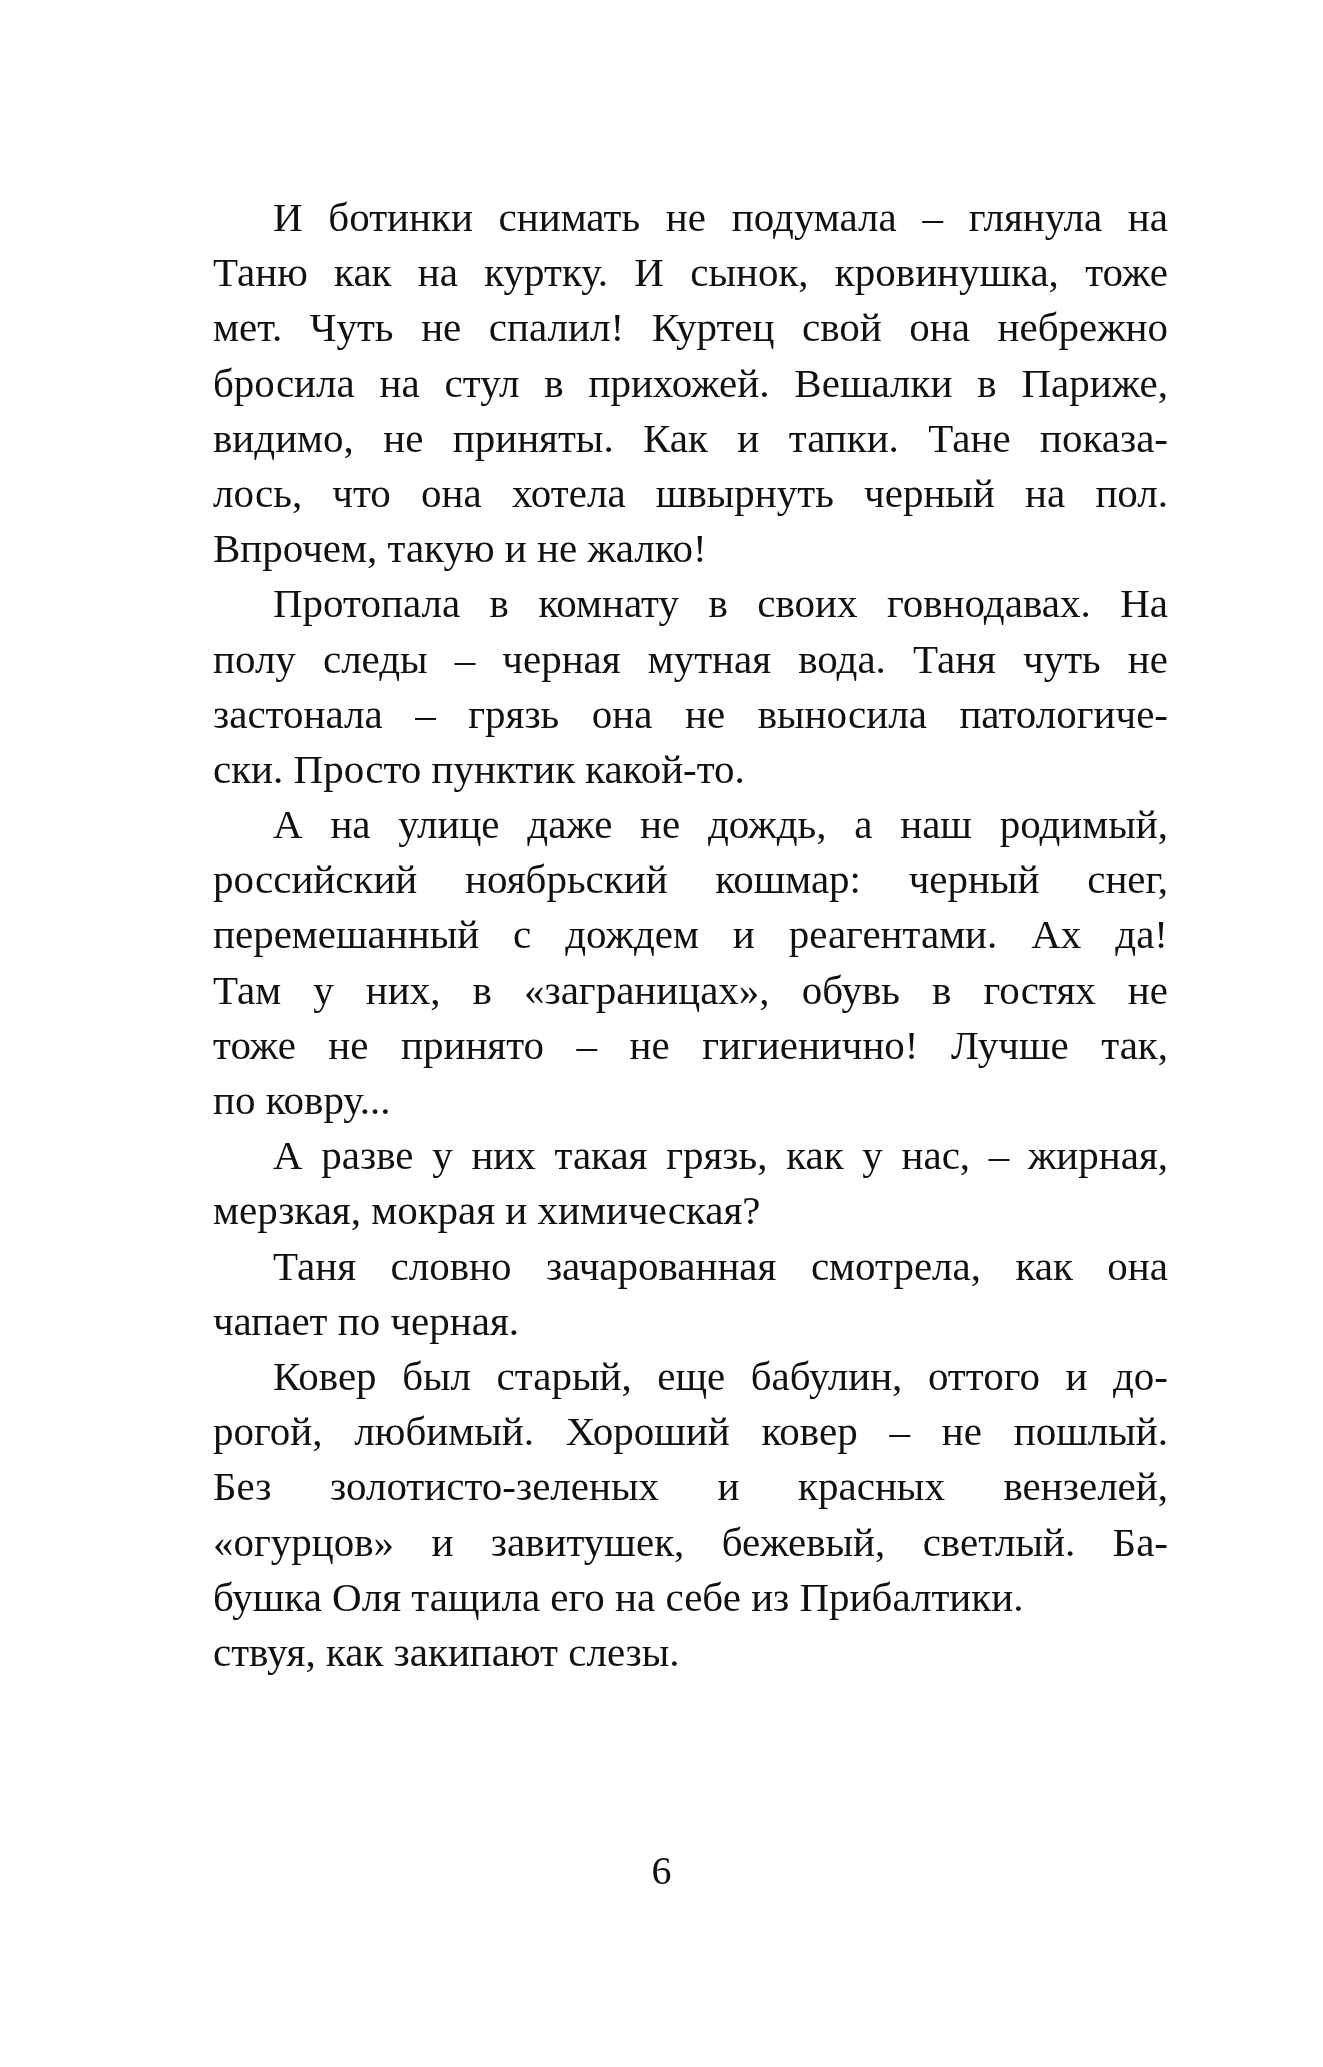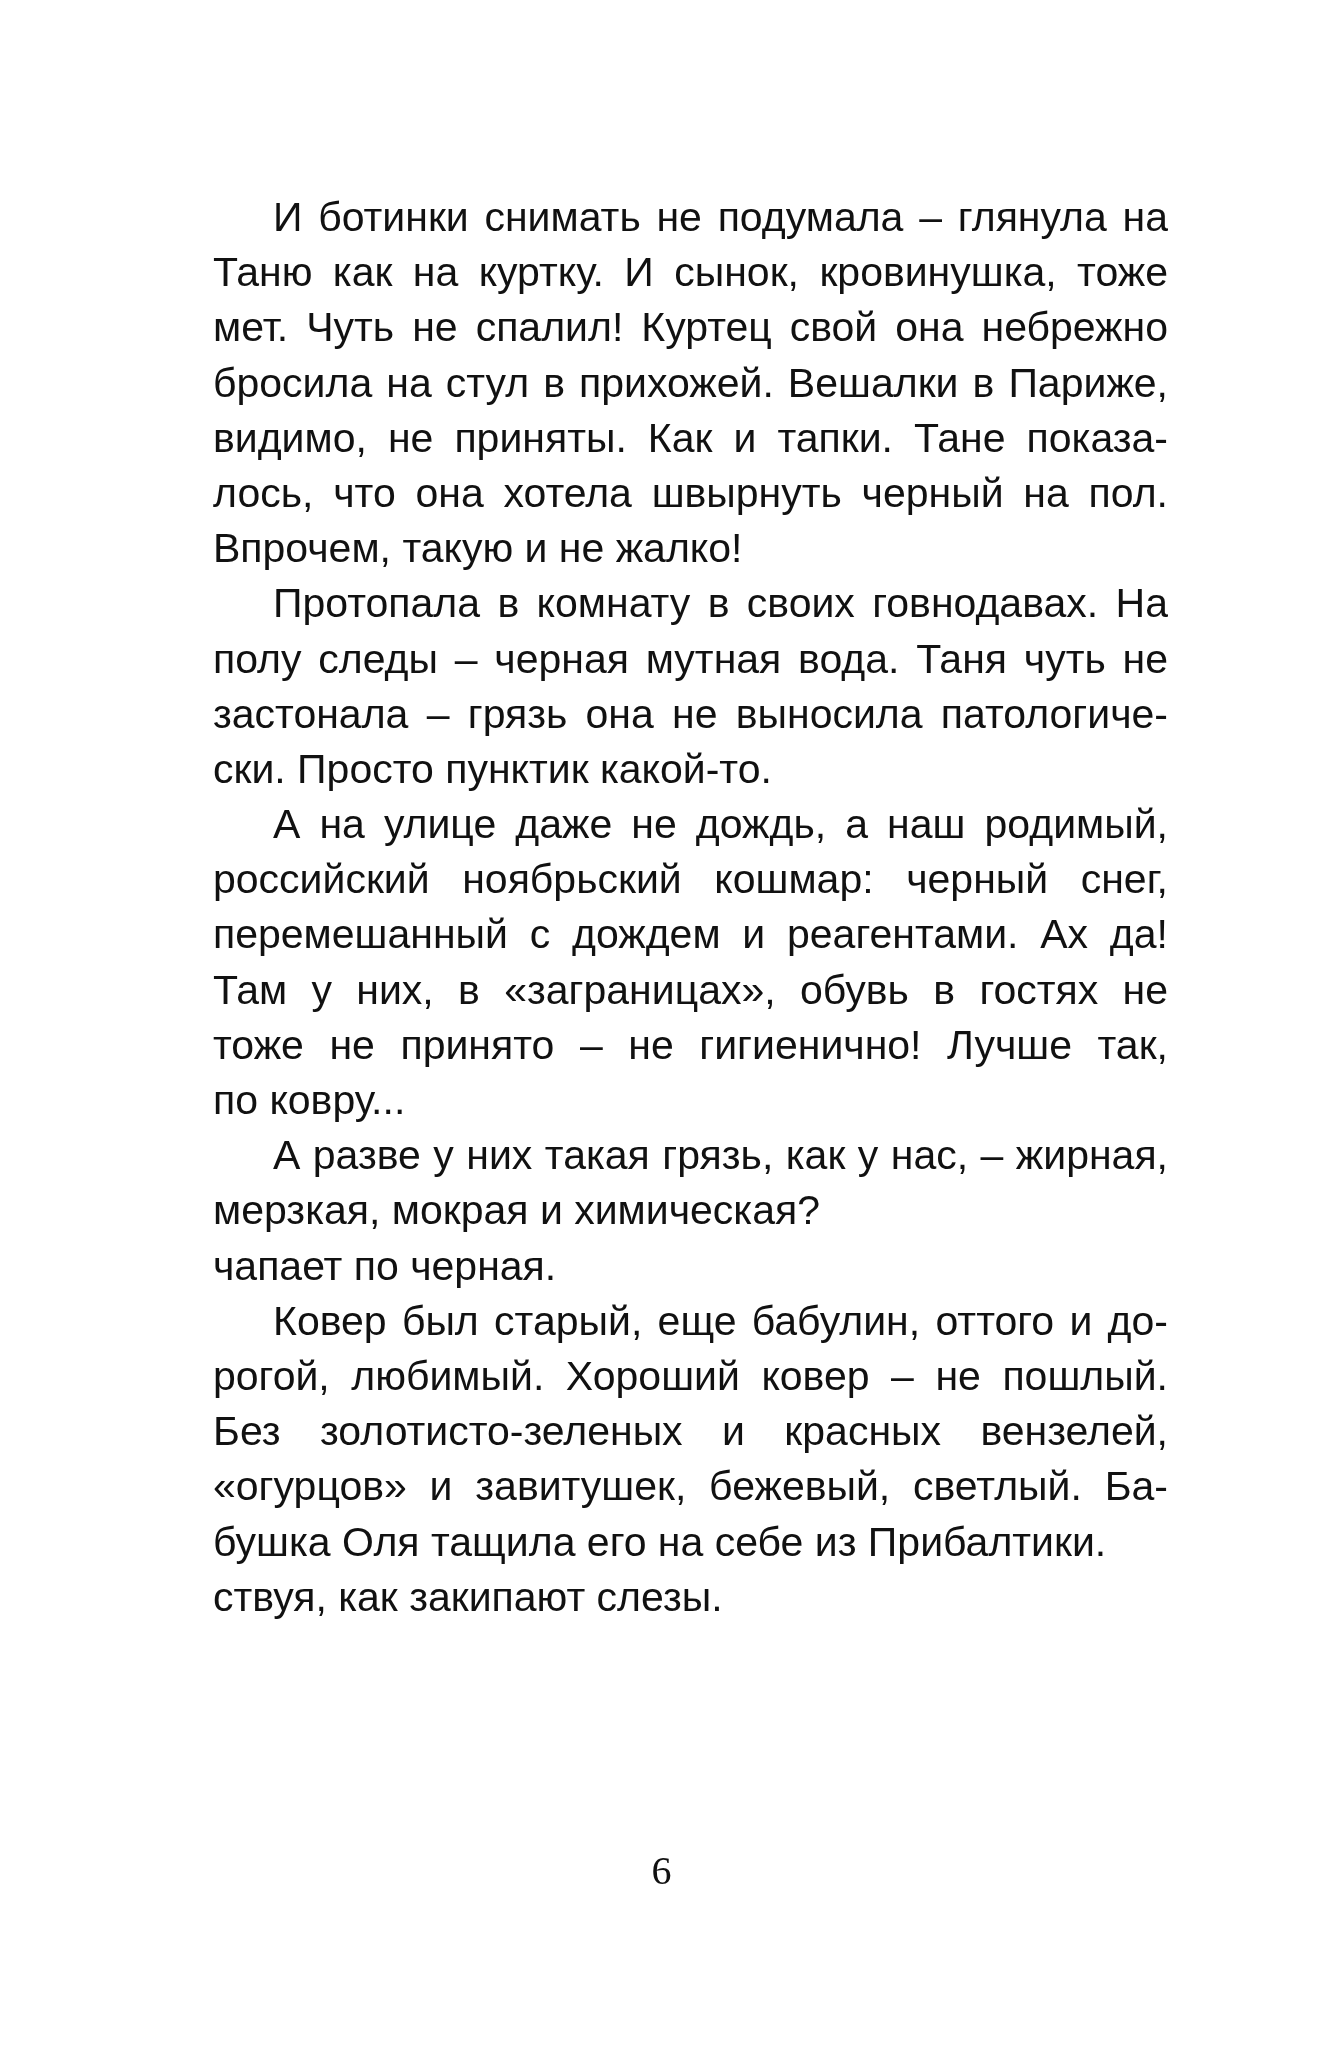--- a/index.html
+++ b/index.html
@@ -19,21 +19,21 @@
       top: 0;
       width: 1323px;
       height: 2067px;
       background: #ffffff;
     }
     .text-column {
       position: absolute;
       left: 213px;
       top: 190px;
       width: 955px;
-      font-family: Liberation Sans, sans-serif;
+      font-family: Liberation Serif, serif;
       font-size: 41px;
       color: #111111;
     }
     .line {
       display: block;
       height: 55.2px;
       line-height: 55.2px;
       white-space: nowrap;
       text-align: justify;
       text-align-last: justify;
@@ -89,20 +89,21 @@
       <span class="line">тоже не принято – не гигиенично! Лучше так,</span>
       <span class="line last">по ковру...</span>
     </div>
 
     <div>
       <span class="line indent">А разве у них такая грязь, как у нас, – жирная,</span>
       <span class="line last">мерзкая, мокрая и химическая?</span>
     </div>
 
     <div>
+      <span class="line indent">Таня словно зачарованная смотрела, как она</span>
       <span class="line last">чапает по черная.</span>
     </div>
 
     <div>
       <span class="line indent">Ковер был старый, еще бабулин, оттого и до-</span>
       <span class="line">рогой, любимый. Хороший ковер – не пошлый.</span>
       <span class="line">Без золотисто-зеленых и красных вензелей,</span>
       <span class="line">«огурцов» и завитушек, бежевый, светлый. Ба-</span>
       <span class="line last">бушка Оля тащила его на себе из Прибалтики.</span>
     </div>

